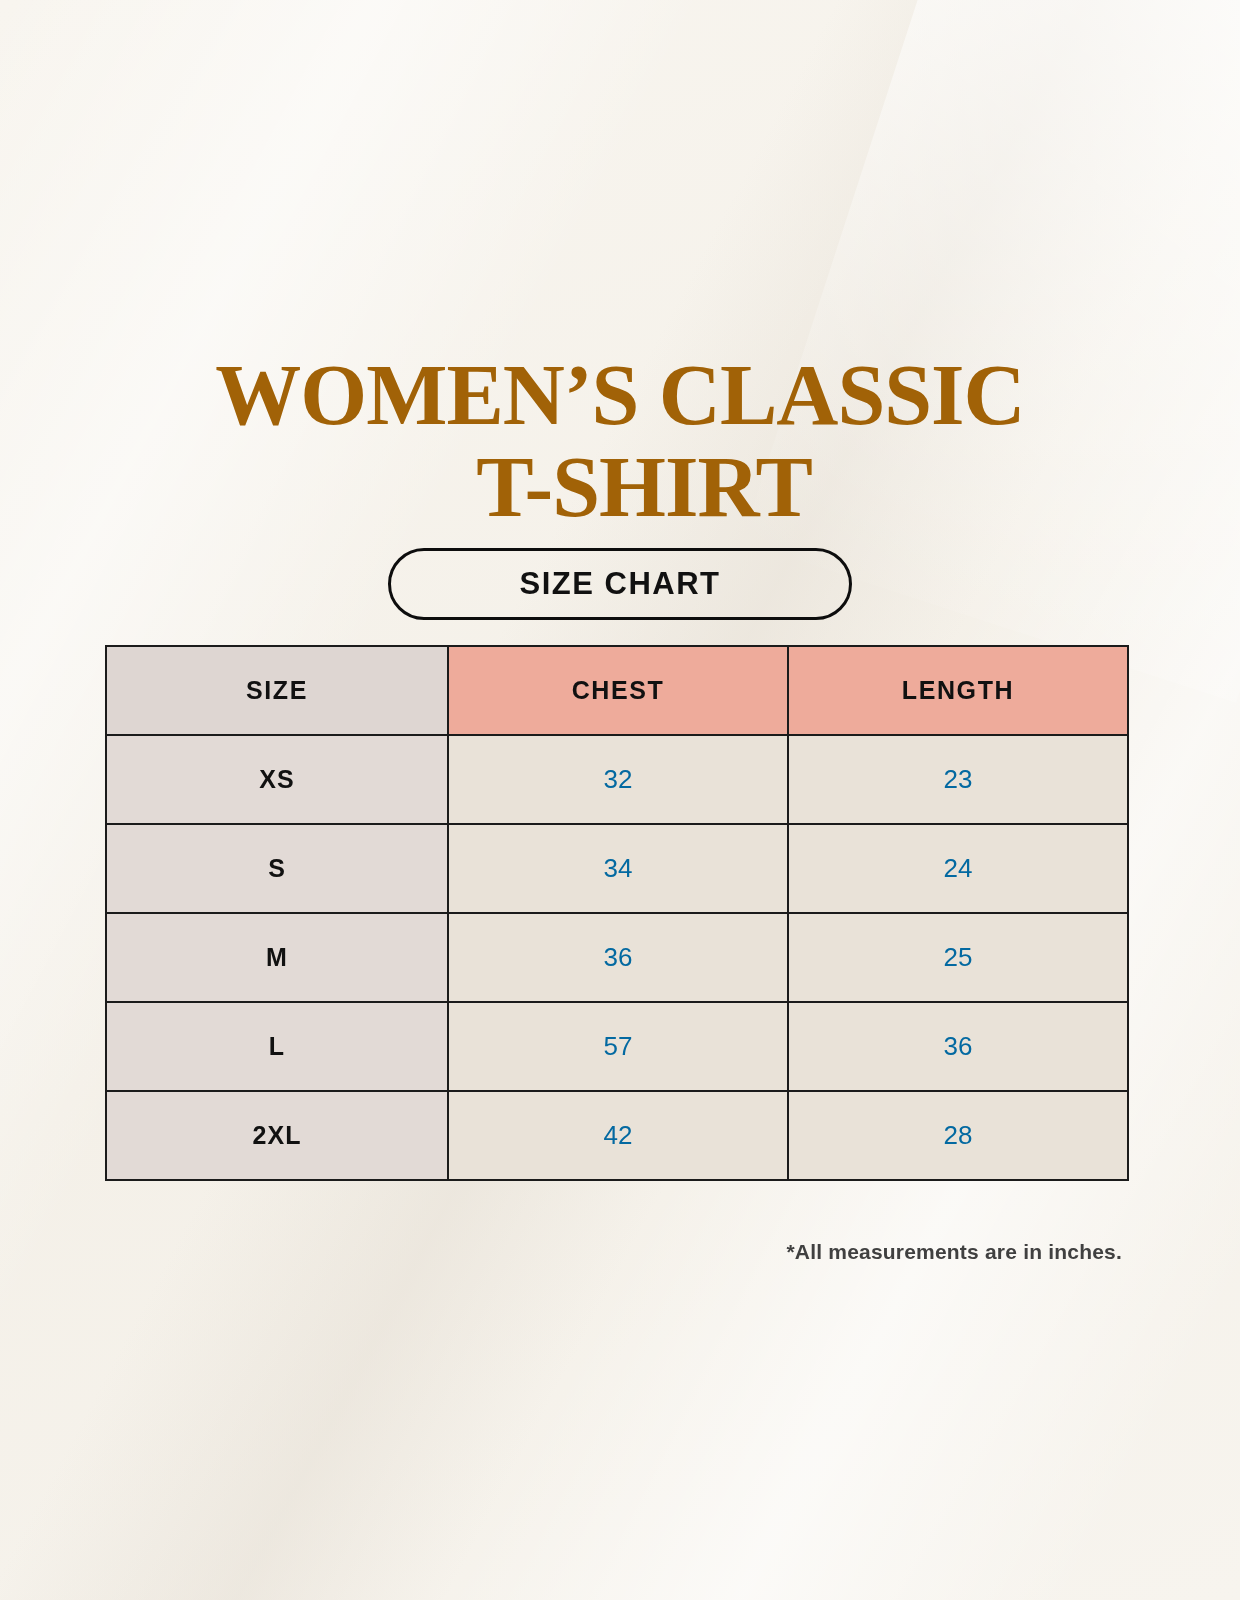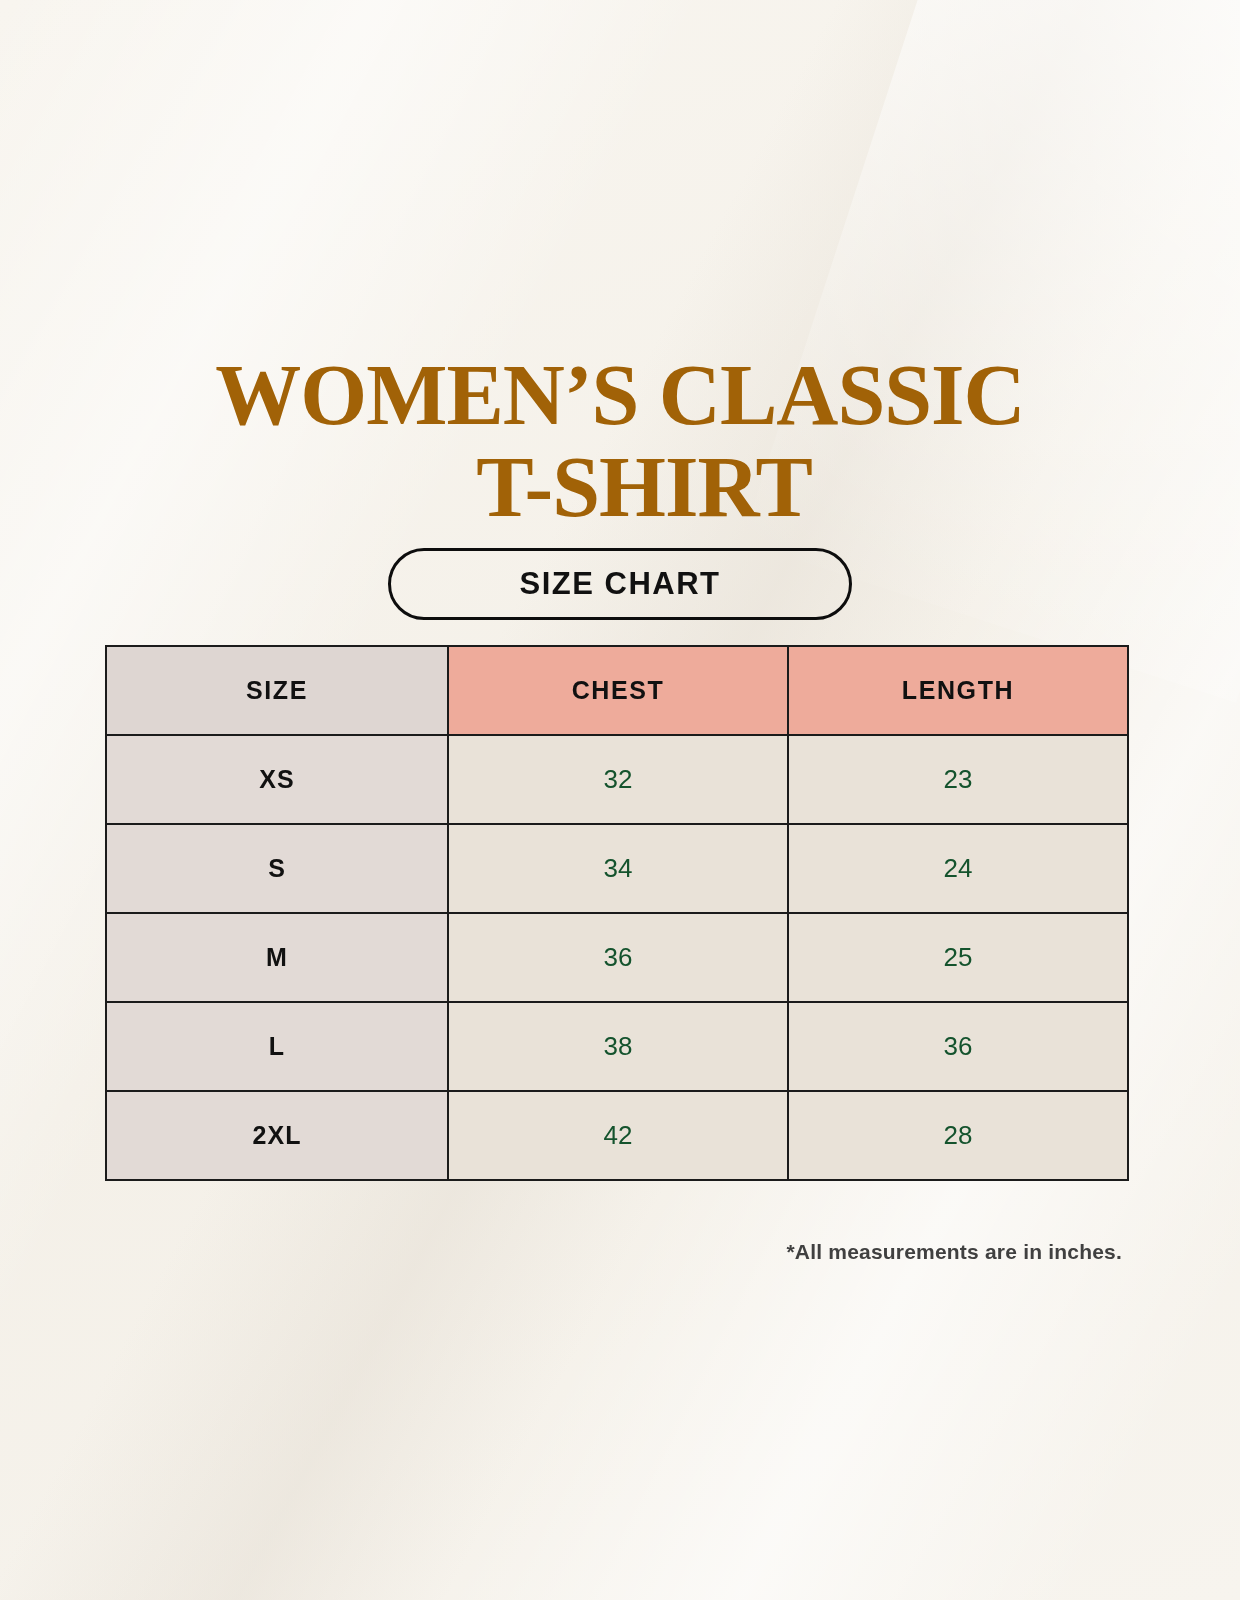--- a/index.html
+++ b/index.html
@@ -124,21 +124,21 @@
   td.cell-size {
     background: #e2dad6;
     font-size: 25px;
     font-weight: 700;
     letter-spacing: 1px;
   }
   td.cell-val {
     background: #e9e2d8;
     font-size: 26px;
     font-weight: 400;
-    color: #14532d;
+    color: #0369a1;
   }
 
   .footnote {
     position: absolute;
     top: 1240px;
     left: 0;
     width: 1122px;
     text-align: right;
     font-size: 21px;
     font-weight: 700;
@@ -187,21 +187,21 @@
           <td class="cell-val">34</td>
           <td class="cell-val">24</td>
         </tr>
         <tr>
           <td class="cell-size">M</td>
           <td class="cell-val">36</td>
           <td class="cell-val">25</td>
         </tr>
         <tr>
           <td class="cell-size">L</td>
-          <td class="cell-val">38</td>
+          <td class="cell-val">57</td>
           <td class="cell-val">36</td>
         </tr>
         <tr>
           <td class="cell-size">2XL</td>
           <td class="cell-val">42</td>
           <td class="cell-val">28</td>
         </tr>
       </tbody>
     </table>
   </div>

